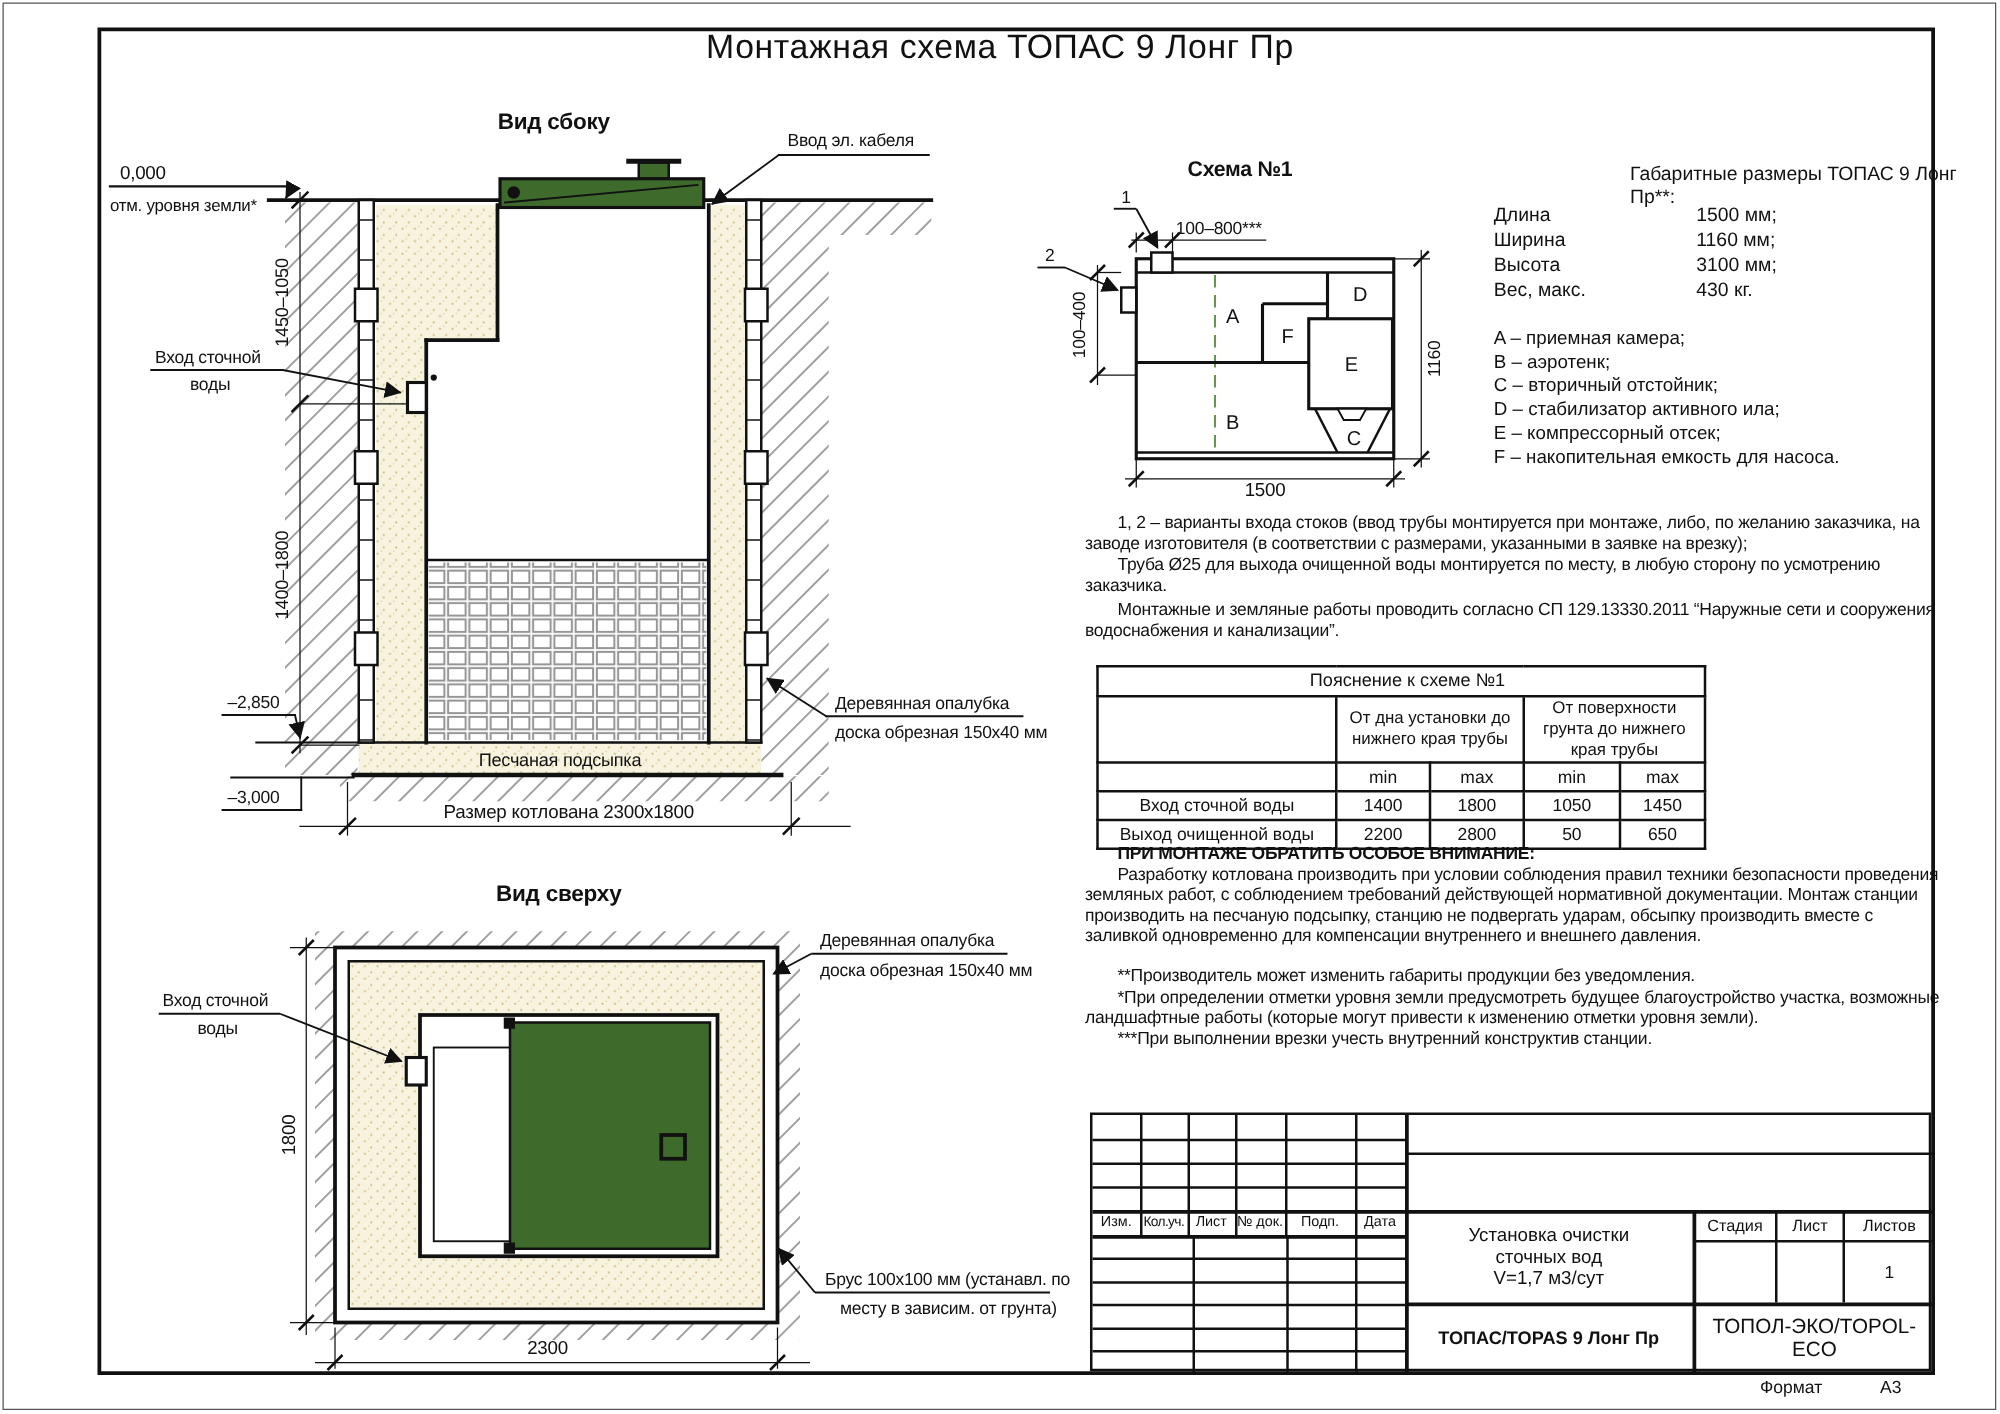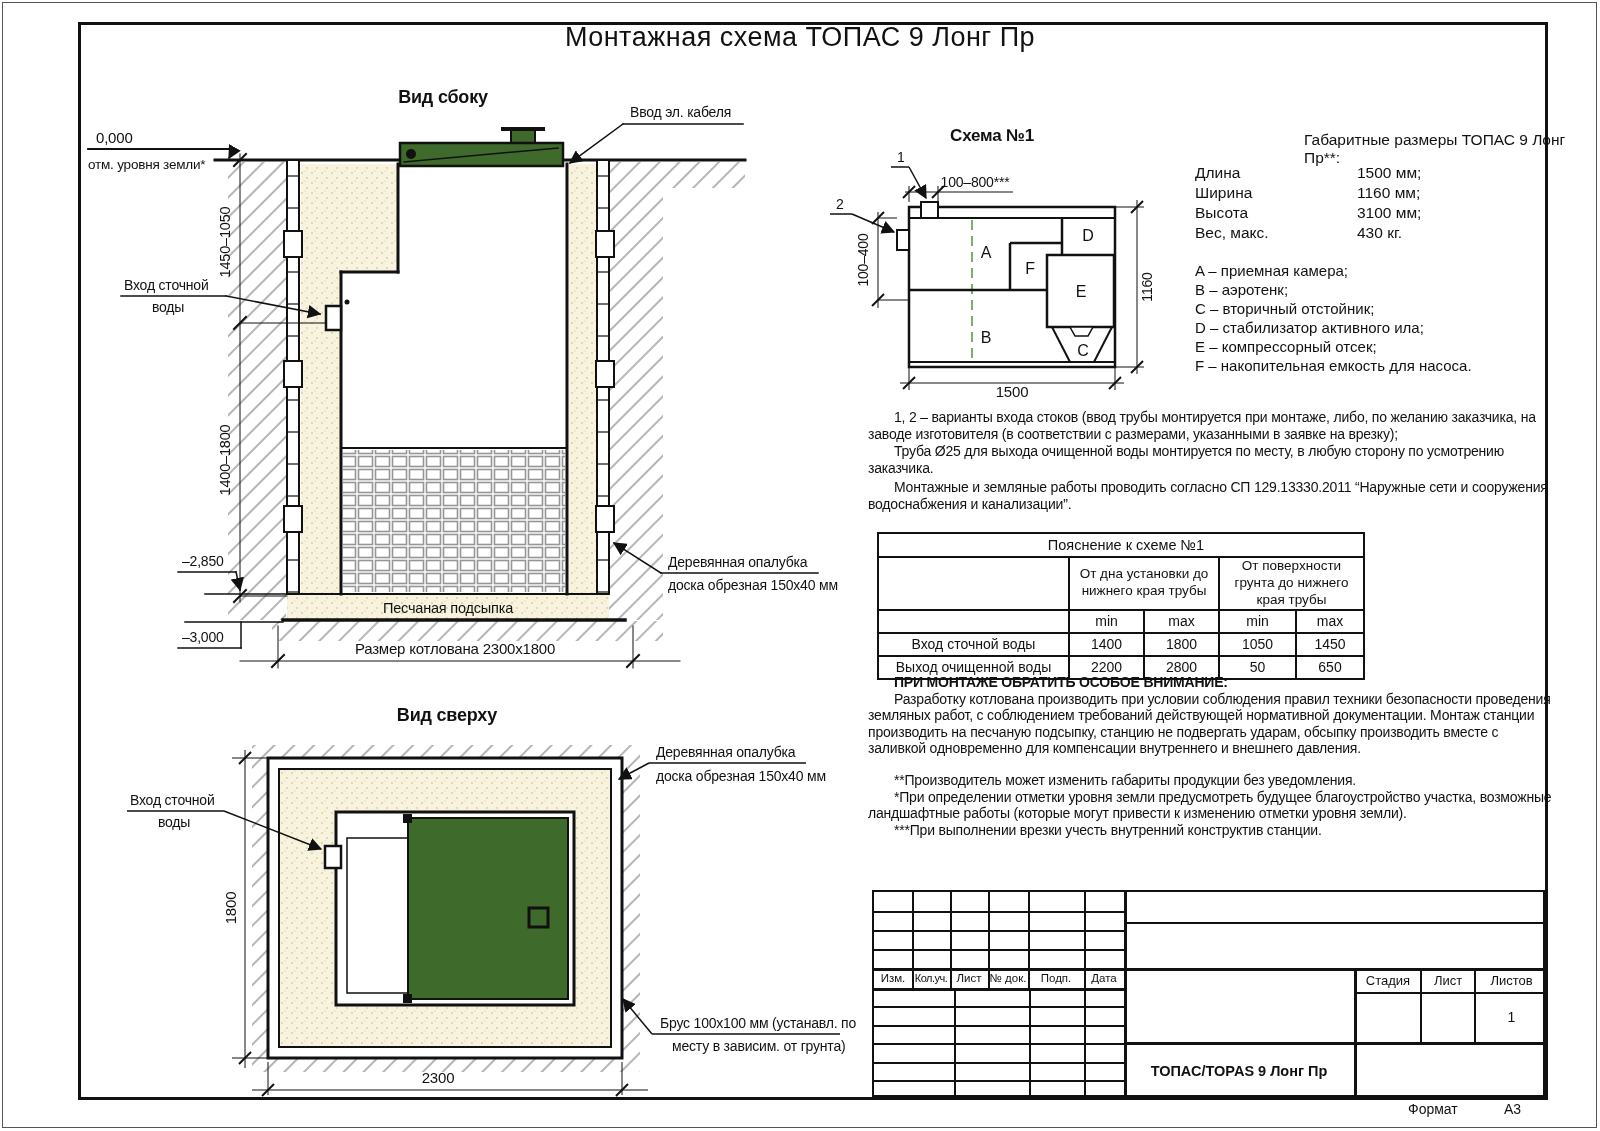--- a/index.html
+++ b/index.html
@@ -369,24 +369,30 @@
     <div class="tb-line" style="left:600px;top:76px;width:2px;height:74px;"></div>
     <div class="tb-line" style="left:482px;top:100px;width:191px;height:2px;"></div>
 
     <div class="tb-cell" style="left:0;top:76px;width:38px;height:20px;font-size:11.5px;">Изм.</div>
     <div class="tb-cell" style="left:38px;top:76px;width:38px;height:20px;font-size:11px;letter-spacing:-.5px;">Кол.уч.</div>
     <div class="tb-cell" style="left:76px;top:76px;width:38px;height:20px;font-size:11.5px;">Лист</div>
     <div class="tb-cell" style="left:114px;top:76px;width:40px;height:20px;font-size:11.5px;">№ док.</div>
     <div class="tb-cell" style="left:154px;top:76px;width:56px;height:20px;font-size:11.5px;">Подп.</div>
     <div class="tb-cell" style="left:210px;top:76px;width:40px;height:20px;font-size:11.5px;">Дата</div>
 
+    <div class="tb-cell" style="left:250px;top:76px;width:230px;height:74px;flex-direction:column;font-size:15px;line-height:17px;">
+      <div>Установка очистки</div>
+      <div>сточных вод</div>
+      <div>V=1,7 м3/сут</div>
+    </div>
 
     <div class="tb-cell" style="left:482px;top:76px;width:64px;height:24px;font-size:13px;">Стадия</div>
     <div class="tb-cell" style="left:548px;top:76px;width:52px;height:24px;font-size:13px;">Лист</div>
     <div class="tb-cell" style="left:602px;top:76px;width:71px;height:24px;font-size:13px;">Листов</div>
     <div class="tb-cell" style="left:602px;top:100px;width:71px;height:50px;font-size:14px;">1</div>
 
     <div class="tb-cell" style="left:250px;top:150px;width:230px;height:57px;font-size:14.5px;font-weight:600;">ТОПАС/TOPAS 9 Лонг Пр</div>
+    <div class="tb-cell" style="left:482px;top:150px;width:191px;height:57px;font-size:16.5px;">ТОПОЛ-ЭКО/TOPOL-ECO</div>
   </div>
 
   <div class="abs" style="left:1408px;top:1101px;font-size:14px;">Формат</div>
   <div class="abs" style="left:1504px;top:1101px;font-size:14px;">А3</div>
 </div>
 
 </body></html>

